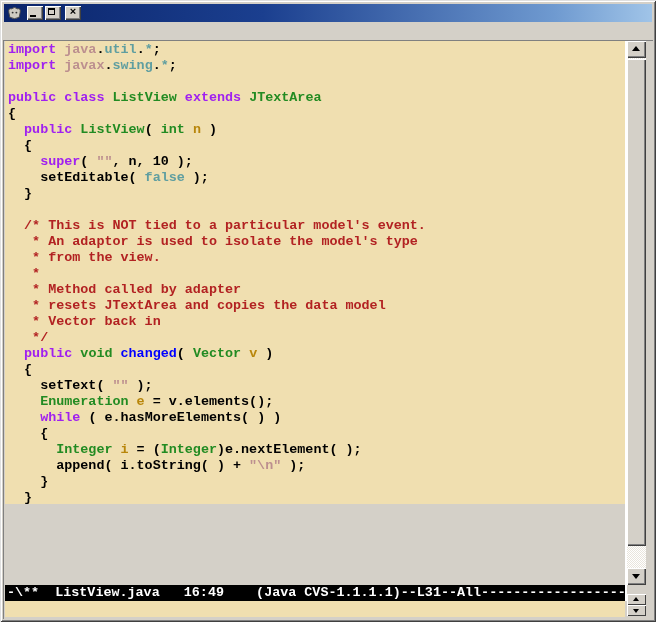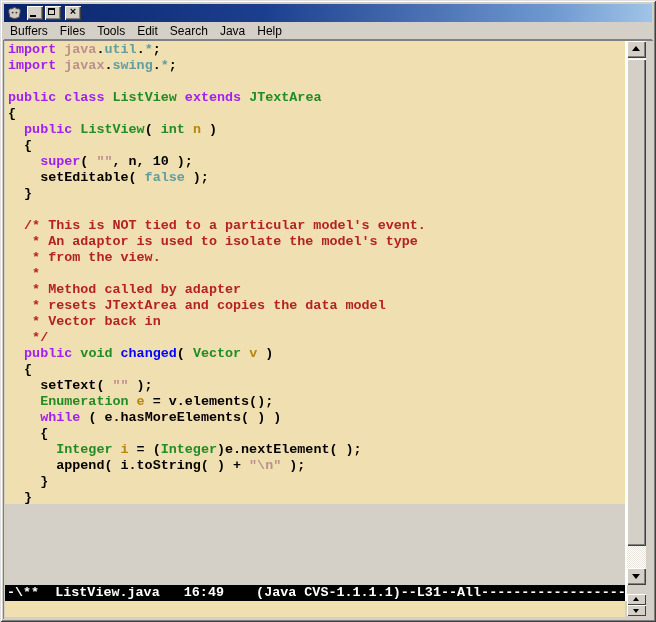--- a/index.html
+++ b/index.html
@@ -102,29 +102,20 @@
         </div>
       <div class="wbtn">
           <div class="g-max"></div>
         </div>
       <div class="wbtn" style="margin-left:4px;">
           <div class="g-close">×</div>
         </div>
     </div>
   </div>
 
-  <div class="menubar" id="menubar">
-      <div class="menu-item">Buffers</div>
-      <div class="menu-item">Files</div>
-      <div class="menu-item">Tools</div>
-      <div class="menu-item">Edit</div>
-      <div class="menu-item">Search</div>
-      <div class="menu-item">Java</div>
-      <div class="menu-item">Help</div>
-    </div>
 
   <div class="client-edge"></div>
 
   <div class="buffer">
     <div class="code" id="code-lines"><div class="cl"><span style="color: rgb(160, 32, 240);">import</span><span style="color: rgb(0, 0, 0);"> </span><span style="color: rgb(188, 143, 143);">java</span><span style="color: rgb(0, 0, 0);">.</span><span style="color: rgb(95, 158, 160);">util</span><span style="color: rgb(0, 0, 0);">.</span><span style="color: rgb(95, 158, 160);">*</span><span style="color: rgb(0, 0, 0);">;</span></div><div class="cl"><span style="color: rgb(160, 32, 240);">import</span><span style="color: rgb(0, 0, 0);"> </span><span style="color: rgb(188, 143, 143);">javax</span><span style="color: rgb(0, 0, 0);">.</span><span style="color: rgb(95, 158, 160);">swing</span><span style="color: rgb(0, 0, 0);">.</span><span style="color: rgb(95, 158, 160);">*</span><span style="color: rgb(0, 0, 0);">;</span></div><div class="cl"></div><div class="cl"><span style="color: rgb(160, 32, 240);">public</span><span style="color: rgb(0, 0, 0);"> </span><span style="color: rgb(160, 32, 240);">class</span><span style="color: rgb(0, 0, 0);"> </span><span style="color: rgb(34, 139, 34);">ListView</span><span style="color: rgb(0, 0, 0);"> </span><span style="color: rgb(160, 32, 240);">extends</span><span style="color: rgb(0, 0, 0);"> </span><span style="color: rgb(34, 139, 34);">JTextArea</span></div><div class="cl"><span style="color: rgb(0, 0, 0);">{</span></div><div class="cl"><span style="color: rgb(0, 0, 0);">  </span><span style="color: rgb(160, 32, 240);">public</span><span style="color: rgb(0, 0, 0);"> </span><span style="color: rgb(34, 139, 34);">ListView</span><span style="color: rgb(0, 0, 0);">( </span><span style="color: rgb(34, 139, 34);">int</span><span style="color: rgb(0, 0, 0);"> </span><span style="color: rgb(184, 134, 11);">n</span><span style="color: rgb(0, 0, 0);"> )</span></div><div class="cl"><span style="color: rgb(0, 0, 0);">  {</span></div><div class="cl"><span style="color: rgb(0, 0, 0);">    </span><span style="color: rgb(160, 32, 240);">super</span><span style="color: rgb(0, 0, 0);">( </span><span style="color: rgb(188, 143, 143);">""</span><span style="color: rgb(0, 0, 0);">, n, 10 );</span></div><div class="cl"><span style="color: rgb(0, 0, 0);">    setEditable( </span><span style="color: rgb(95, 158, 160);">false</span><span style="color: rgb(0, 0, 0);"> );</span></div><div class="cl"><span style="color: rgb(0, 0, 0);">  }</span></div><div class="cl"></div><div class="cl"><span style="color: rgb(178, 34, 34);">  /* This is NOT tied to a particular model's event.</span></div><div class="cl"><span style="color: rgb(178, 34, 34);">   * An adaptor is used to isolate the model's type</span></div><div class="cl"><span style="color: rgb(178, 34, 34);">   * from the view.</span></div><div class="cl"><span style="color: rgb(178, 34, 34);">   *</span></div><div class="cl"><span style="color: rgb(178, 34, 34);">   * Method called by adapter</span></div><div class="cl"><span style="color: rgb(178, 34, 34);">   * resets JTextArea and copies the data model</span></div><div class="cl"><span style="color: rgb(178, 34, 34);">   * Vector back in</span></div><div class="cl"><span style="color: rgb(178, 34, 34);">   */</span></div><div class="cl"><span style="color: rgb(0, 0, 0);">  </span><span style="color: rgb(160, 32, 240);">public</span><span style="color: rgb(0, 0, 0);"> </span><span style="color: rgb(34, 139, 34);">void</span><span style="color: rgb(0, 0, 0);"> </span><span style="color: rgb(0, 0, 255);">changed</span><span style="color: rgb(0, 0, 0);">( </span><span style="color: rgb(34, 139, 34);">Vector</span><span style="color: rgb(0, 0, 0);"> </span><span style="color: rgb(184, 134, 11);">v</span><span style="color: rgb(0, 0, 0);"> )</span></div><div class="cl"><span style="color: rgb(0, 0, 0);">  {</span></div><div class="cl"><span style="color: rgb(0, 0, 0);">    setText( </span><span style="color: rgb(188, 143, 143);">""</span><span style="color: rgb(0, 0, 0);"> );</span></div><div class="cl"><span style="color: rgb(0, 0, 0);">    </span><span style="color: rgb(34, 139, 34);">Enumeration</span><span style="color: rgb(0, 0, 0);"> </span><span style="color: rgb(184, 134, 11);">e</span><span style="color: rgb(0, 0, 0);"> = v.elements();</span></div><div class="cl"><span style="color: rgb(0, 0, 0);">    </span><span style="color: rgb(160, 32, 240);">while</span><span style="color: rgb(0, 0, 0);"> ( e.hasMoreElements( ) )</span></div><div class="cl"><span style="color: rgb(0, 0, 0);">    {</span></div><div class="cl"><span style="color: rgb(0, 0, 0);">      </span><span style="color: rgb(34, 139, 34);">Integer</span><span style="color: rgb(0, 0, 0);"> </span><span style="color: rgb(184, 134, 11);">i</span><span style="color: rgb(0, 0, 0);"> = (</span><span style="color: rgb(34, 139, 34);">Integer</span><span style="color: rgb(0, 0, 0);">)e.nextElement( );</span></div><div class="cl"><span style="color: rgb(0, 0, 0);">      append( i.toString( ) + </span><span style="color: rgb(188, 143, 143);">"\n"</span><span style="color: rgb(0, 0, 0);"> );</span></div><div class="cl"><span style="color: rgb(0, 0, 0);">    }</span></div><div class="cl"><span style="color: rgb(0, 0, 0);">  }</span></div><div class="cl"><span style="color: rgb(0, 0, 0);">}</span></div><div class="cl"><span class="cursor-block" style="background: rgb(255, 0, 0); margin-left: 0px;"></span></div></div>
   </div>
 
   <div class="modeline">-\**  ListView.java   16:49    (Java CVS-1.1.1.1)--L31--All----------------------</div>
 
   <div class="minibuffer"></div>

